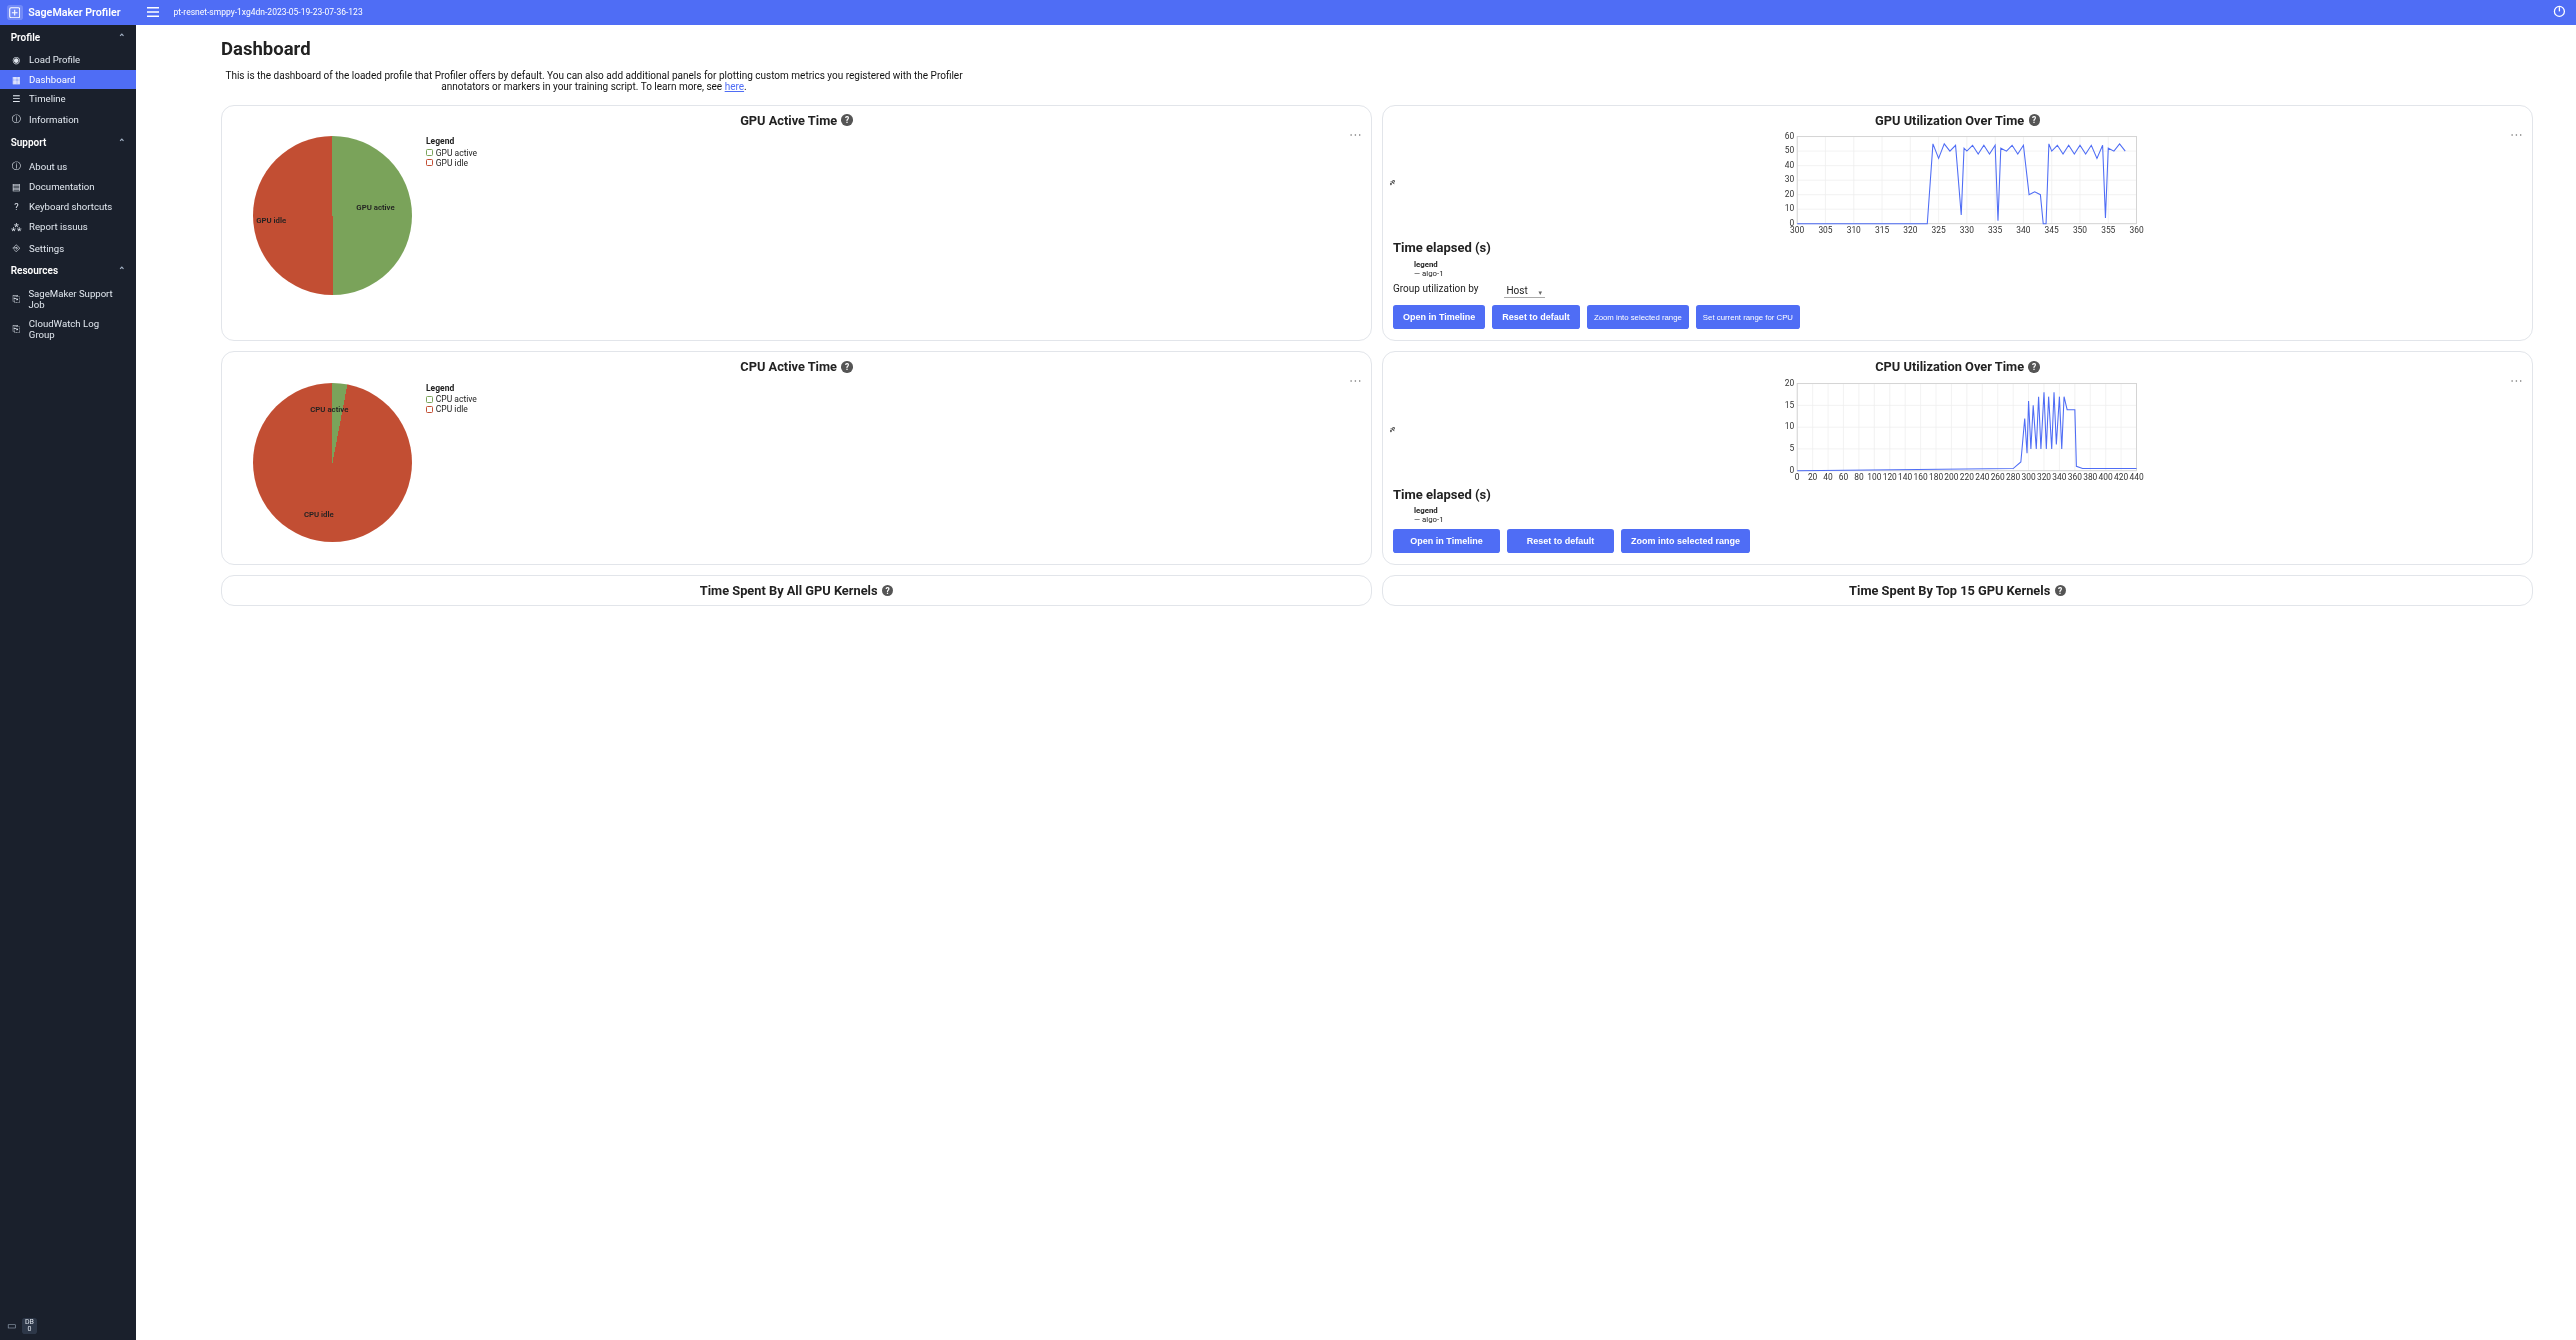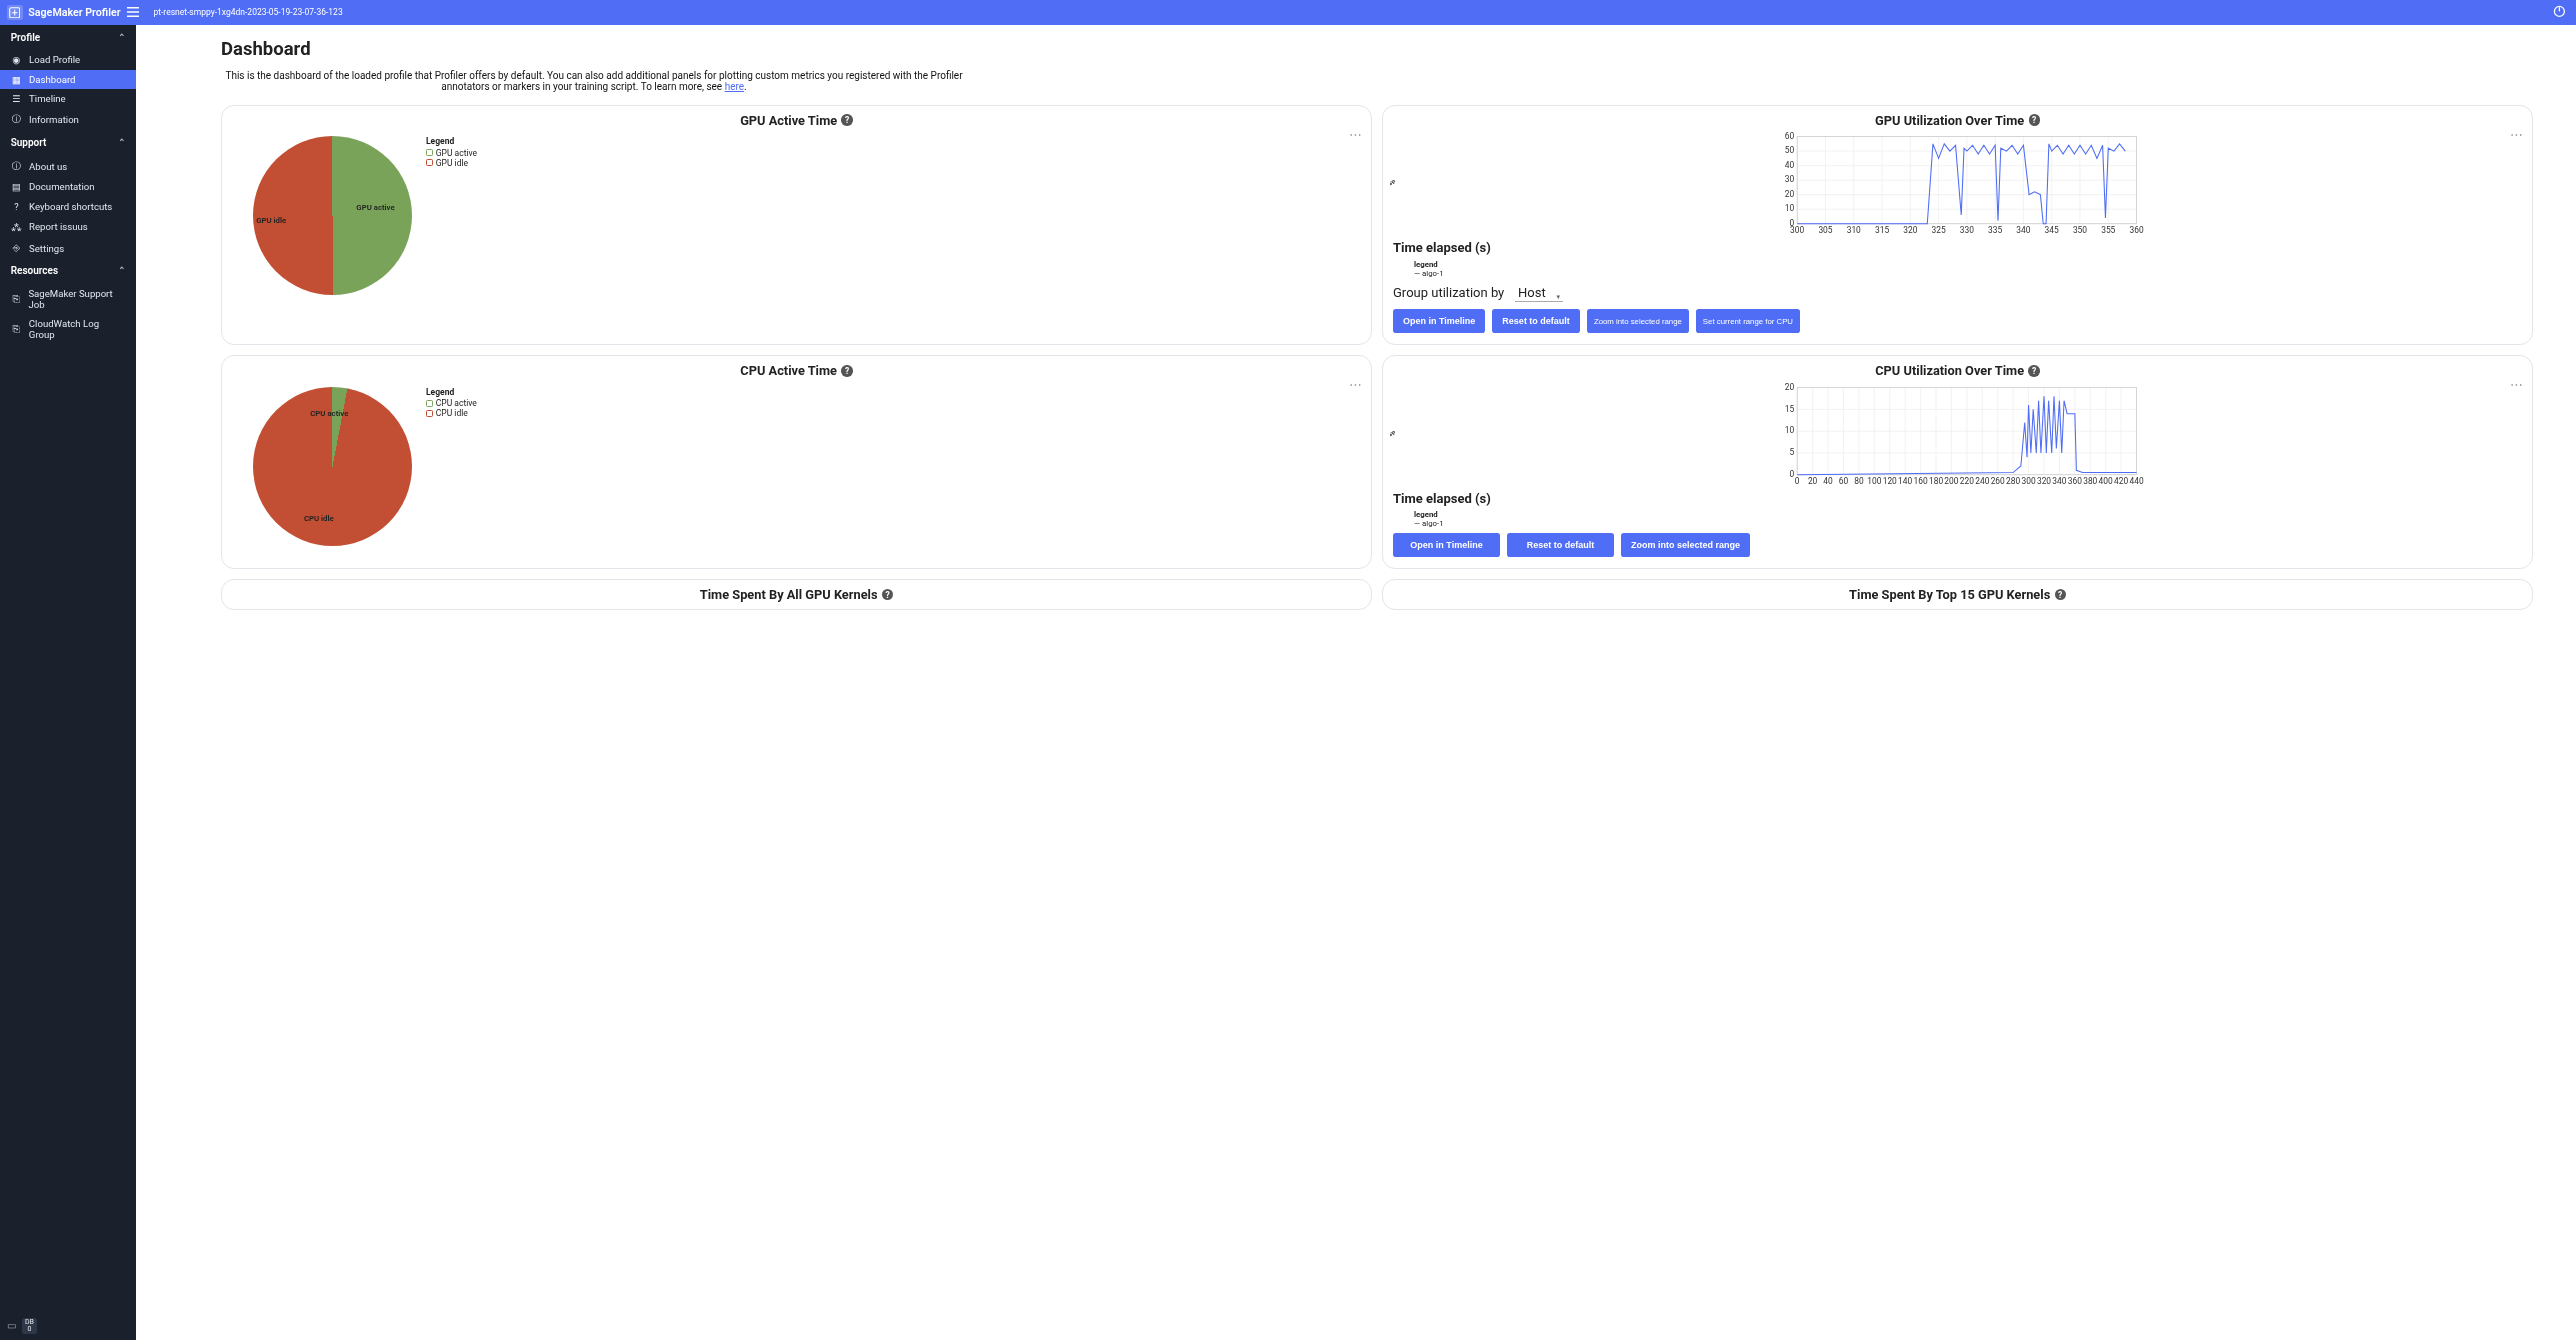--- a/index.html
+++ b/index.html
@@ -19,21 +19,21 @@
     padding: 0 7px;
     position: relative;
   }
   .topbar .logo {
     width: 15.6px; height: 15.6px;
     background: rgba(255,255,255,0.2);
     border-radius: 2.8px;
     margin-right: 5.7px;
     display:flex;align-items:center;justify-content:center;
   }
-  .topbar .title { font-weight:600; font-size:10.7px; margin-right:6px;}
+  .topbar .title { font-weight:600; font-size:10.7px; margin-right:26px;}
   .topbar .menu-icon { margin-right:14px; cursor:pointer;}
   .topbar .job { font-size:8.5px; line-height:1.1;}
   .topbar .power { position:absolute; right:10px; cursor:pointer;}
   .layout { display:flex; height: calc(100vh - 25px); }
   .sidebar {
     width: 136px;
     background: #1a202c;
     color: #e2e8f0;
     display:flex;
     flex-direction:column;
@@ -78,21 +78,21 @@
   .legend-box .lg-title{font-weight:700;margin-bottom:1.4px;}
   .lg-row{display:flex;align-items:center;gap:2.8px;}
   .lg-sw{width:7px;height:7px;border:1.4px solid;display:inline-block;border-radius:1.4px;}
   .line-chart { position:relative; height:107px; margin:4.3px 2.8px 1.4px 2.8px;}
   .line-chart svg { width:100%; height:100%;}
   .axis-lbl{font-size:11px;fill:#333;}
   .ylabel{position:absolute;left:-5.7px;top:50%;transform:rotate(-90deg) translateX(7px);font-size:7.8px;font-weight:600;}
   .xlabel{text-align:left;font-size:13px;font-weight:700;margin-top:1.4px;}
   .chart-legend{font-size:7.8px;margin:4.3px 0 4.3px 21px;}
   .chart-legend .lg-title{font-weight:700;}
-  .control-row{display:flex;align-items:center;gap:11px;margin:5.7px 0 7px 0;font-size:13px;}
+  .control-row{display:flex;gap:25px;margin:5.7px 0 7px 0;font-size:10px;}
   .dropdown{border-bottom:0.7px solid #aaa;padding:1.4px 17px 1.4px 2.8px;position:relative;cursor:pointer;}
   .dropdown::after{content:"▾";position:absolute;right:2.8px;bottom:0;font-size:7px;color:#666;}
   .btn-row{display:flex;gap:7px;flex-wrap:wrap;}
   .btn{background:#4f6df5;color:#fff;border:none;border-radius:2.8px;padding:7px 10px;font-size:9px;font-weight:600;cursor:pointer;min-width:82px;}
   .btn.slim{min-width:auto;padding:3.6px 7px;font-size:7.8px;font-weight:500;}
   .panel.stub{min-height:28px;padding-top:7px;padding-bottom:2.8px;}
   .chevron{font-size:8.5px;color:#a0aec0;}
 </style>
 </head>
 <body>

